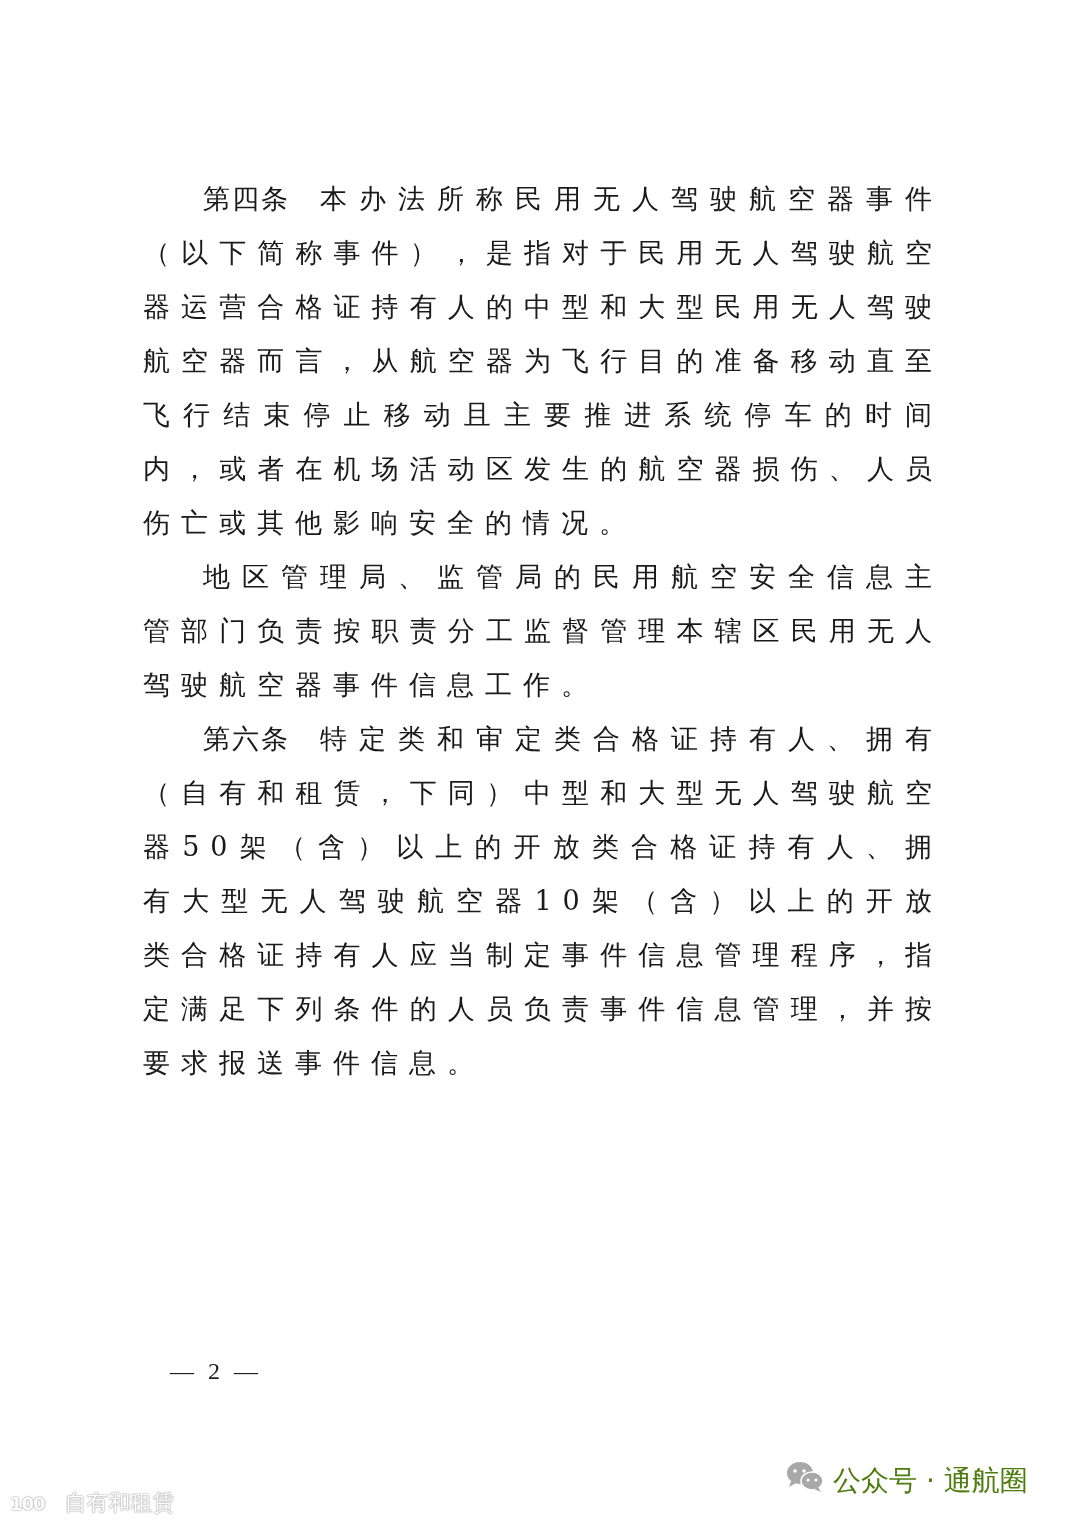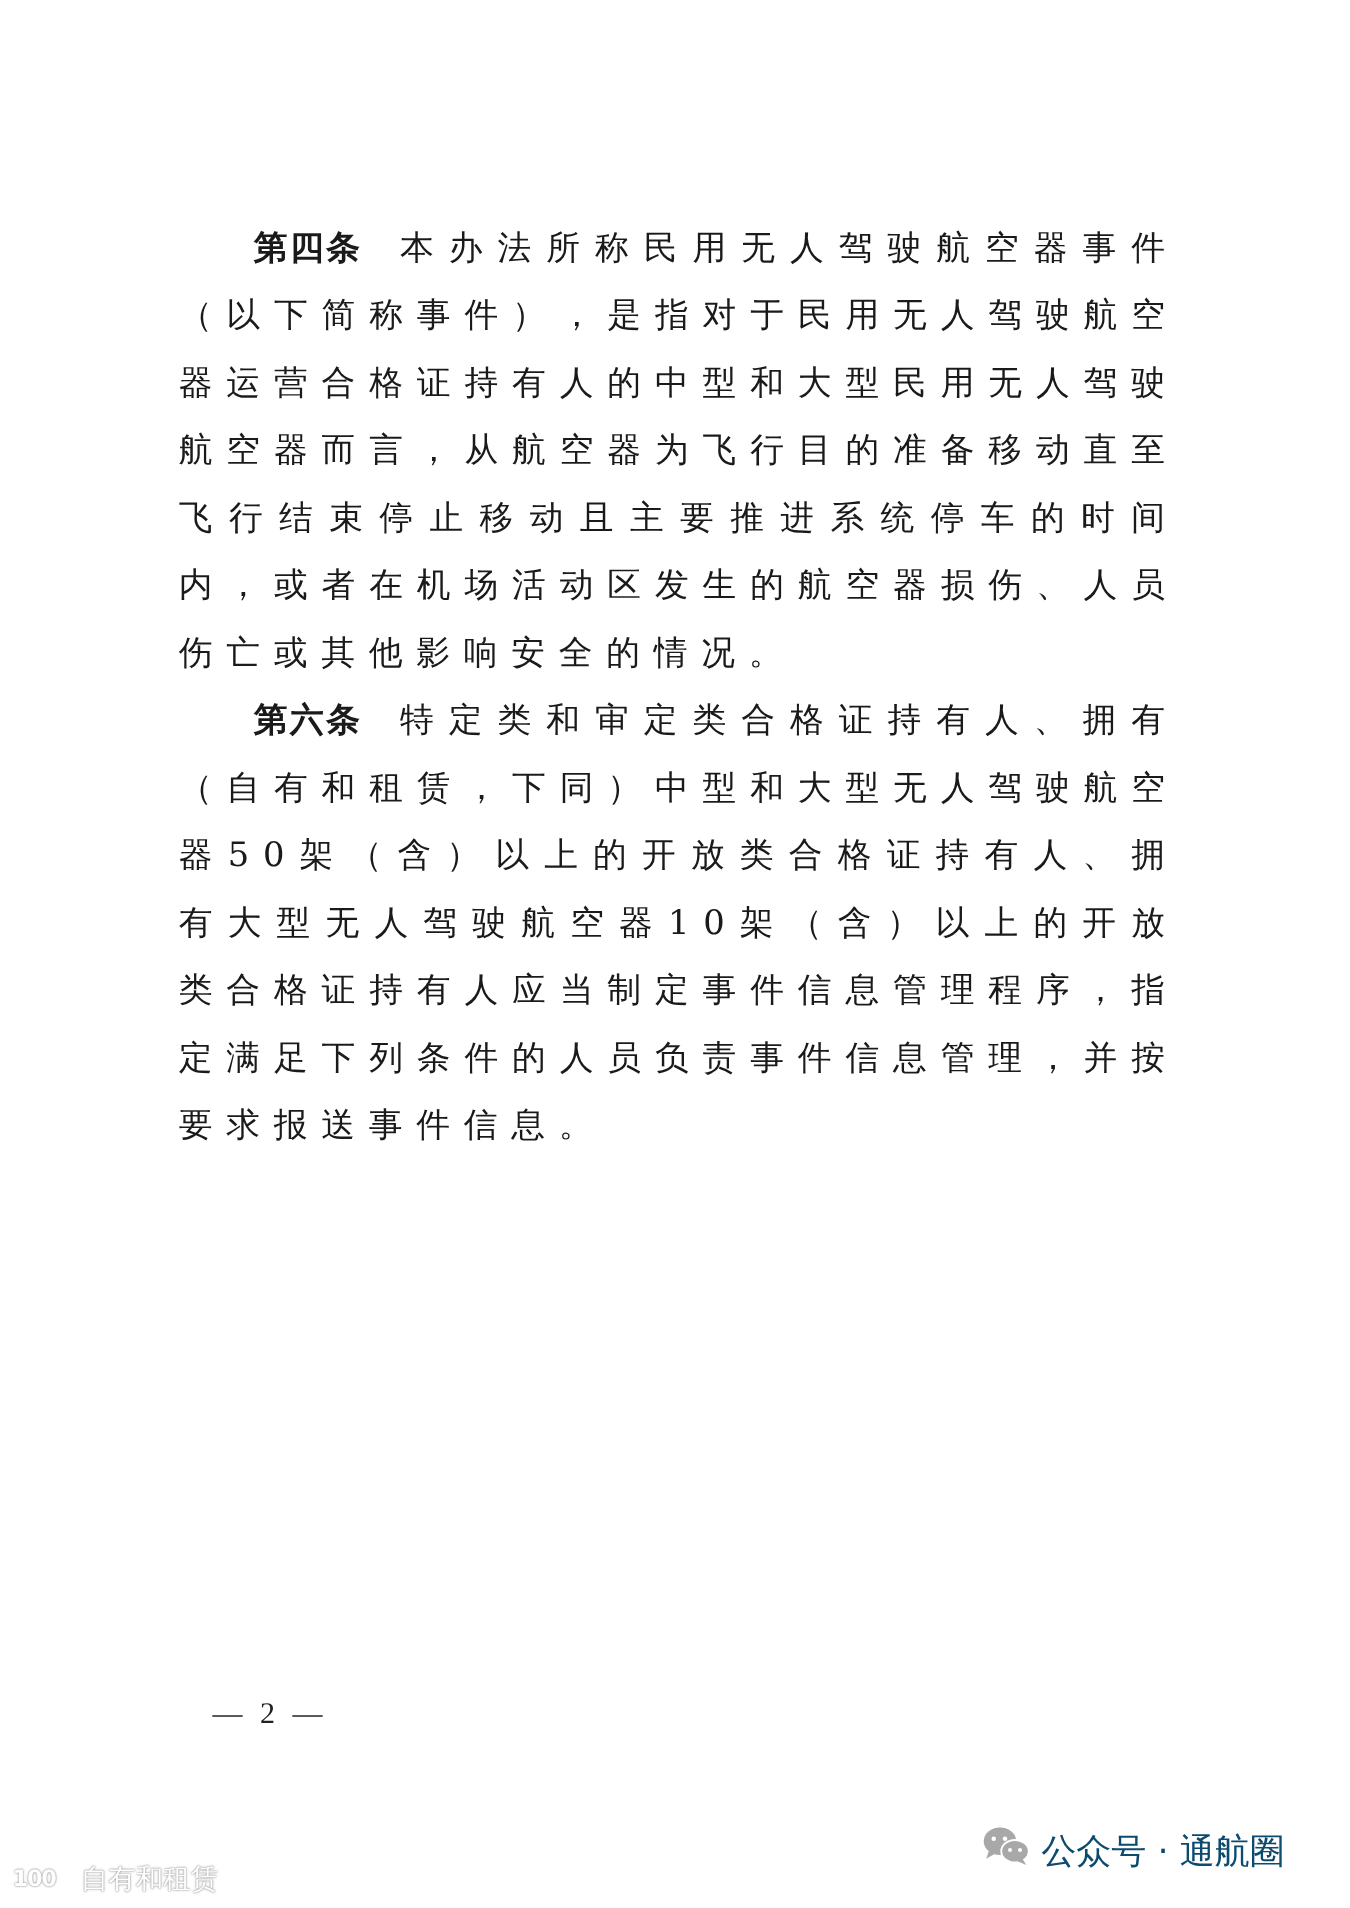--- a/index.html
+++ b/index.html
@@ -25,41 +25,41 @@
       margin: 0;
       font-size: 27px;
       line-height: 54px;
       letter-spacing: 11px;
       text-align: justify;
       text-indent: 60px;
       word-break: break-all;
     }
     .art {
       font-family: "DejaVu Sans", "Liberation Sans", sans-serif;
-      font-weight: bold;
+      font-weight: normal;
       letter-spacing: 1px;
       margin-right: 30px;
     }
     .page-number {
       position: absolute;
       left: 170px;
       top: 1358px;
       font-size: 24px;
       font-family: "Liberation Serif", "DejaVu Serif", serif;
       color: #222;
       letter-spacing: 4px;
     }
     .wm-right {
       position: absolute;
       left: 785px;
       top: 1460px;
       display: flex;
       align-items: center;
       gap: 8px;
-      color: #0c4a6e;
+      color: #4d7c0f;
       font-family: "DejaVu Sans", "Liberation Sans", sans-serif;
       font-size: 28px;
     }
     .wm-left {
       position: absolute;
       left: 10px;
       top: 1488px;
       display: flex;
       align-items: center;
       gap: 20px;
@@ -72,20 +72,21 @@
       font-size: 18px;
       font-weight: bold;
       letter-spacing: -1px;
     }
   </style>
 </head>
 <body>
 
 <div class="page">
   <p class="para"><span class="art">第四条</span><span>本办法所称民用无人驾驶航空器事件（以下简称事件），是指对于民用无人驾驶航空器运营合格证持有人的中型和大型民用无人驾驶航空器而言，从航空器为飞行目的准备移动直至飞行结束停止移动且主要推进系统停车的时间内，或者在机场活动区发生的航空器损伤、人员伤亡或其他影响安全的情况。</span></p>
+  <p class="para"><span>地区管理局、监管局的民用航空安全信息主管部门负责按职责分工监督管理本辖区民用无人驾驶航空器事件信息工作。</span></p>
   <p class="para"><span class="art">第六条</span><span>特定类和审定类合格证持有人、拥有（自有和租赁，下同）中型和大型无人驾驶航空器50架（含）以上的开放类合格证持有人、拥有大型无人驾驶航空器10架（含）以上的开放类合格证持有人应当制定事件信息管理程序，指定满足下列条件的人员负责事件信息管理，并按要求报送事件信息。</span></p>
 
 </div>
 
 <div class="page-number">— 2 —</div>
 
 <div class="wm-right">
   <span>
     <svg width="40" height="34" viewBox="0 0 40 34">
       <ellipse cx="15" cy="13" rx="13" ry="11" fill="#a8a8a8"></ellipse>

